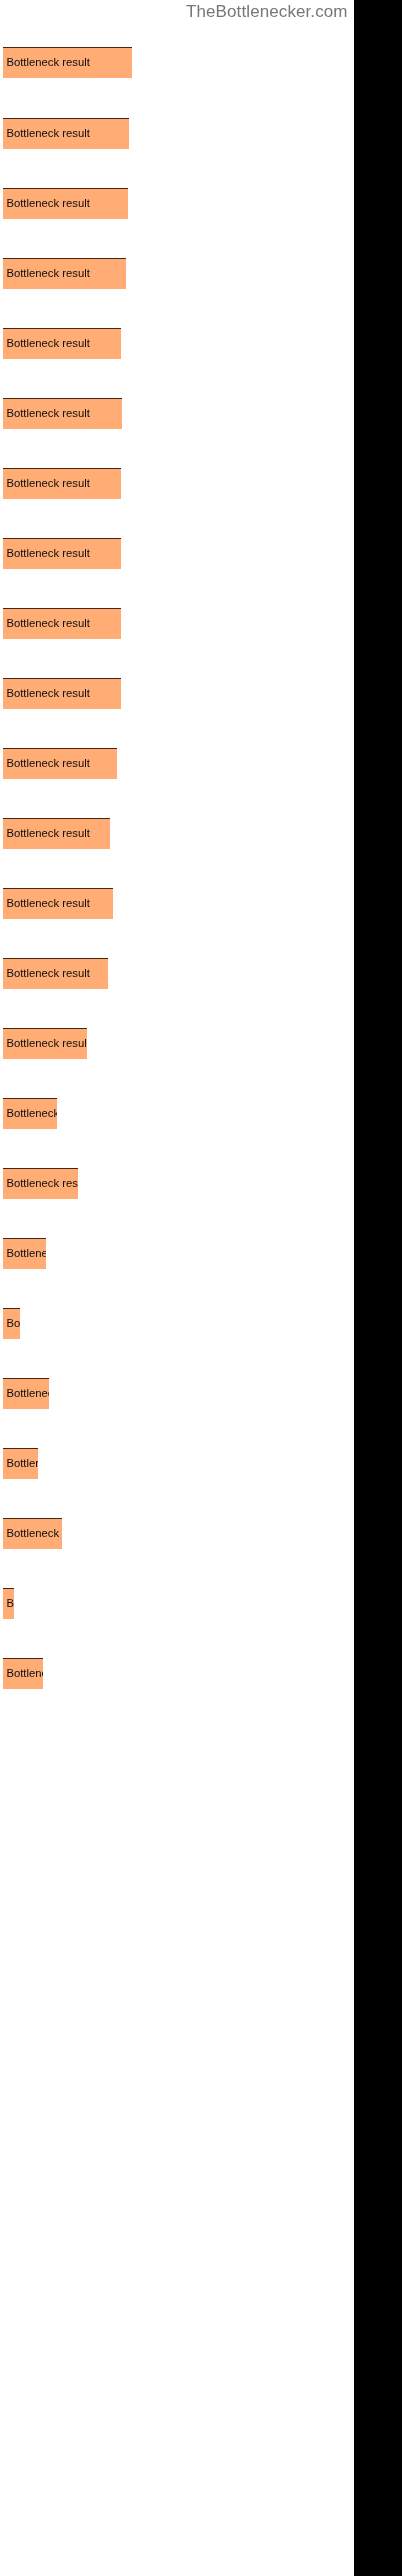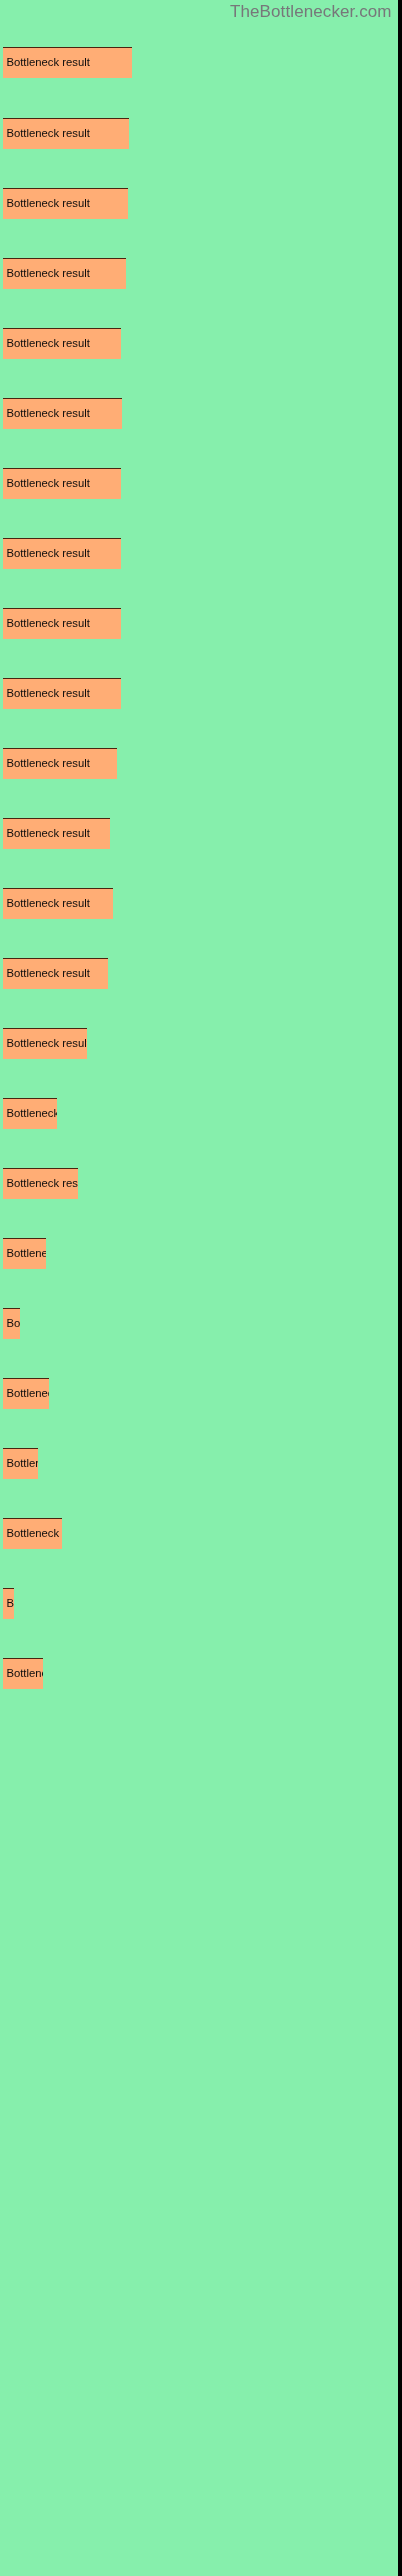--- a/index.html
+++ b/index.html
@@ -13,23 +13,23 @@
     position: relative;
     overflow: hidden;
     font-family: "Liberation Sans", sans-serif;
     -webkit-font-smoothing: antialiased;
   }
 
   #chart-root {
     position: absolute;
     left: 0;
     top: 0;
-    width: 398px;
+    width: 354px;
     height: 2576px;
-    background: #86efac;
+    background: #ffffff;
   }
 
   #watermark-title {
     position: absolute;
     right: 6.4px;
     top: 0.8px;
     font-size: 17px;
     line-height: 21px;
     color: #77777a;
     letter-spacing: 0.1px;

